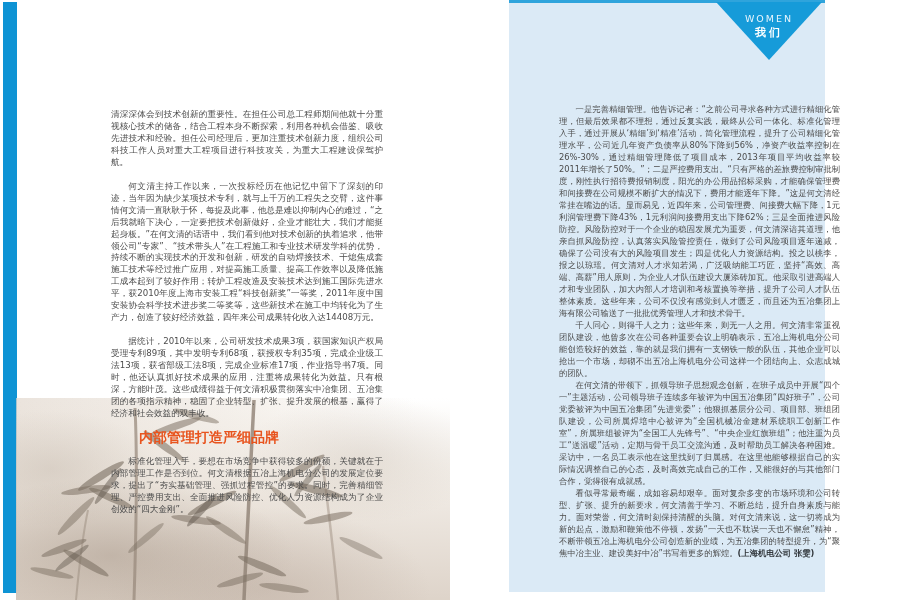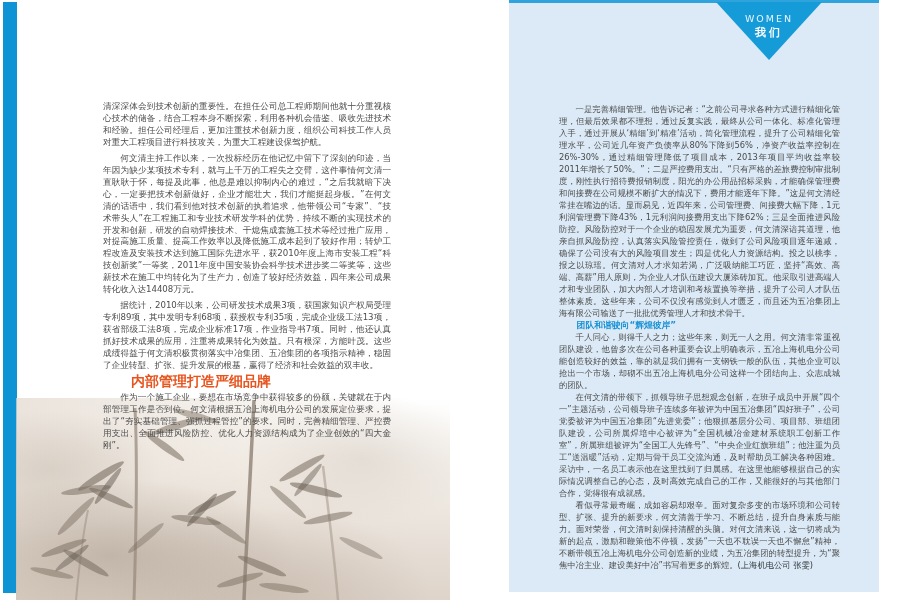--- a/index.html
+++ b/index.html
@@ -17,38 +17,38 @@
       radial-gradient(ellipse 40% 45% at 80% 30%, rgba(200,188,176,0.35), rgba(200,188,176,0) 70%),
       radial-gradient(ellipse 35% 40% at 8% 35%, rgba(190,178,166,0.40), rgba(190,178,166,0) 72%),
       linear-gradient(to bottom, rgba(244,240,234,0) 0%, rgba(234,226,216,0.55) 35%, rgba(216,204,192,0.85) 100%),
       linear-gradient(to right, rgba(226,216,206,0.7) 0%, rgba(236,228,218,0.45) 55%, rgba(255,255,255,0) 92%);
   }
   .bamboo svg{position:absolute;left:0;top:0;}
 
   
   .left-text{position:absolute;left:99px;top:97px;width:296px;color:#4c4c4c;
     font-size:8.6px;line-height:11.95px;text-align:justify;z-index:2;}
-  .left-text p{margin:4px;}
+  .left-text p{margin:12px;}
   .indent{text-indent:2em;}
   .sub-orange{color:#e8541e;font-weight:bold;font-size:14px;text-indent:2em;margin:0;}
 
   
-  .right-panel{position:absolute;left:509px;top:0;width:370px;height:592px;
+  .right-panel{position:absolute;left:509px;top:0;width:316px;height:592px;
     background:#dbeaf6;border-top:3px solid #2fa4dc;box-sizing:border-box;}
   .corner-tab{position:absolute;left:207px;top:-1px;width:106px;height:58px;
     background:#169bd9;-webkit-clip-path:polygon(0 0,100% 0,50% 100%);clip-path:polygon(0 0,100% 0,50% 100%);
     text-align:center;color:#ffffff;}
   .corner-en{display:block;margin-top:11px;font-size:9.5px;letter-spacing:2px;color:#e8f5fd;}
   .corner-zh{display:block;margin-top:1px;font-size:11px;font-weight:bold;letter-spacing:3px;color:#ffffff;}
 
   .right-text{position:absolute;left:50px;top:100px;width:281px;color:#4c4c4c;
     font-size:8.3px;line-height:12px;text-align:justify;}
   .right-text p{margin:0;}
   .sub-blue{color:#1791d4;font-weight:bold;font-size:8.8px;text-indent:2em;margin:0;}
-  .byline{font-weight:normal;color:#33383d;}
+  .byline{font-weight:bold;color:#33383d;}
 </style>
 </head>
 <body>
 
 <div class="spread">
 
   <div class="spine-bar"></div>
 
   <div class="bamboo">
     <svg width="434" height="202" viewBox="0 0 434 202">
@@ -90,31 +90,30 @@
         <ellipse cx="56" cy="160" rx="21" ry="3.1" transform="rotate(-38 56 160)" opacity="0.45"></ellipse>
       </g>
     </svg>
   </div>
 
   <div class="left-text">
     <p>清深深体会到技术创新的重要性。在担任公司总工程师期间他就十分重视核心技术的储备，结合工程本身不断探索，利用各种机会借鉴、吸收先进技术和经验。担任公司经理后，更加注重技术创新力度，组织公司科技工作人员对重大工程项目进行科技攻关，为重大工程建设保驾护航。</p>
     <p class="indent">何文清主持工作以来，一次投标经历在他记忆中留下了深刻的印迹，当年因为缺少某项技术专利，就与上千万的工程失之交臂，这件事情何文清一直耿耿于怀，每提及此事，他总是难以抑制内心的难过，“之后我就暗下决心，一定要把技术创新做好，企业才能壮大，我们才能挺起身板。”在何文清的话语中，我们看到他对技术创新的执着追求，他带领公司“专家”、“技术带头人”在工程施工和专业技术研发学科的优势，持续不断的实现技术的开发和创新，研发的自动焊接技术、干熄焦成套施工技术等经过推广应用，对提高施工质量、提高工作效率以及降低施工成本起到了较好作用；转炉工程改造及安装技术达到施工国际先进水平，获2010年度上海市安装工程“科技创新奖”一等奖，2011年度中国安装协会科学技术进步奖二等奖等，这些新技术在施工中均转化为了生产力，创造了较好经济效益，四年来公司成果转化收入达14408万元。</p>
     <p class="indent">据统计，2010年以来，公司研发技术成果3项，获国家知识产权局受理专利89项，其中发明专利68项，获授权专利35项，完成企业级工法13项，获省部级工法8项，完成企业标准17项，作业指导书7项。同时，他还认真抓好技术成果的应用，注重将成果转化为效益。只有根深，方能叶茂。这些成绩得益于何文清积极贯彻落实中冶集团、五冶集团的各项指示精神，稳固了企业转型、扩张、提升发展的根基，赢得了经济和社会效益的双丰收。</p>
     <p class="sub-orange">内部管理打造严细品牌</p>
-    <p class="indent">作为一个施工企业，要想在市场竞争中获得较多的份额，关键就在于内部管理工作是否到位。何文清根据五冶上海机电分公司的发展定位要求，提出了“夯实基础管理、强抓过程管控”的要求。同时，完善精细管理、严控费用支出、全面推进风险防控、优化人力资源结构成为了企业创效的“四大金刚”。</p>
+    <p class="indent">标准化管理入手，要想在市场竞争中获得较多的份额，关键就在于内部管理工作是否到位。何文清根据五冶上海机电分公司的发展定位要求，提出了“夯实基础管理、强抓过程管控”的要求。同时，完善精细管理、严控费用支出、全面推进风险防控、优化人力资源结构成为了企业创效的“四大金刚”。</p>
   </div>
 
   <div class="right-panel">
     <div class="corner-tab">
       <span class="corner-en">WOMEN</span>
       <span class="corner-zh">我们</span>
     </div>
 
     <div class="right-text">
       <p class="indent">一是完善精细管理。他告诉记者：“之前公司寻求各种方式进行精细化管理，但最后效果都不理想，通过反复实践，最终从公司一体化、标准化管理入手，通过开展从‘精细’到‘精准’活动，简化管理流程，提升了公司精细化管理水平，公司近几年资产负债率从80%下降到56%，净资产收益率控制在26%-30%，通过精细管理降低了项目成本，2013年项目平均收益率较2011年增长了50%。”；二是严控费用支出。“只有严格的差旅费控制审批制度，刚性执行招待费报销制度，阳光的办公用品招标采购，才能确保管理费和间接费在公司规模不断扩大的情况下，费用才能逐年下降。”这是何文清经常挂在嘴边的话。显而易见，近四年来，公司管理费、间接费大幅下降，1元利润管理费下降43%，1元利润间接费用支出下降62%；三是全面推进风险防控。风险防控对于一个企业的稳固发展尤为重要，何文清深谙其道理，他亲自抓风险防控，认真落实风险管控责任，做到了公司风险项目逐年递减，确保了公司没有大的风险项目发生；四是优化人力资源结构。投之以桃李，报之以琼瑶。何文清对人才求知若渴，广泛吸纳能工巧匠，坚持“高效、高端、高薪”用人原则，为企业人才队伍建设大厦添砖加瓦。他采取引进高端人才和专业团队，加大内部人才培训和考核置换等举措，提升了公司人才队伍整体素质。这些年来，公司不仅没有感觉到人才匮乏，而且还为五冶集团上海有限公司输送了一批批优秀管理人才和技术骨干。</p>
-      <p class="sub-blue">团队和谐驶向“辉煌彼岸”</p>
       <p class="indent">千人同心，则得千人之力；这些年来，则无一人之用。何文清非常重视团队建设，他曾多次在公司各种重要会议上明确表示，五冶上海机电分公司能创造较好的效益，靠的就是我们拥有一支钢铁一般的队伍，其他企业可以抢出一个市场，却砌不出五冶上海机电分公司这样一个团结向上、众志成城的团队。</p>
       <p class="indent">在何文清的带领下，抓领导班子思想观念创新，在班子成员中开展“四个一”主题活动，公司领导班子连续多年被评为中国五冶集团“四好班子”，公司党委被评为中国五冶集团“先进党委”；他狠抓基层分公司、项目部、班组团队建设，公司所属焊培中心被评为“全国机械冶金建材系统职工创新工作室”，所属班组被评为“全国工人先锋号”、“中央企业红旗班组”；他注重为员工“送温暖”活动，定期与骨干员工交流沟通，及时帮助员工解决各种困难。采访中，一名员工表示他在这里找到了归属感。在这里他能够根据自己的实际情况调整自己的心态，及时高效完成自己的工作，又能很好的与其他部门合作，觉得很有成就感。</p>
       <p class="indent"><span>看似寻常最奇崛，成如容易却艰辛。面对复杂多变的市场环境和公司转型、扩张、提升的新要求，何文清善于学习、不断总结，提升自身素质与能力。面对荣誉，何文清时刻保持清醒的头脑。对何文清来说，这一切将成为新的起点，激励和鞭策他不停顿，发扬“一天也不耽误一天也不懈怠”精神，不断带领五冶上海机电分公司创造新的业绩，为五冶集团的转型提升，为“聚焦中冶主业、建设美好中冶”书写着更多的辉煌。</span><span class="byline">(上海机电公司 张雯)</span></p>
     </div>
   </div>
 
 </div>
 
 </body></html>

